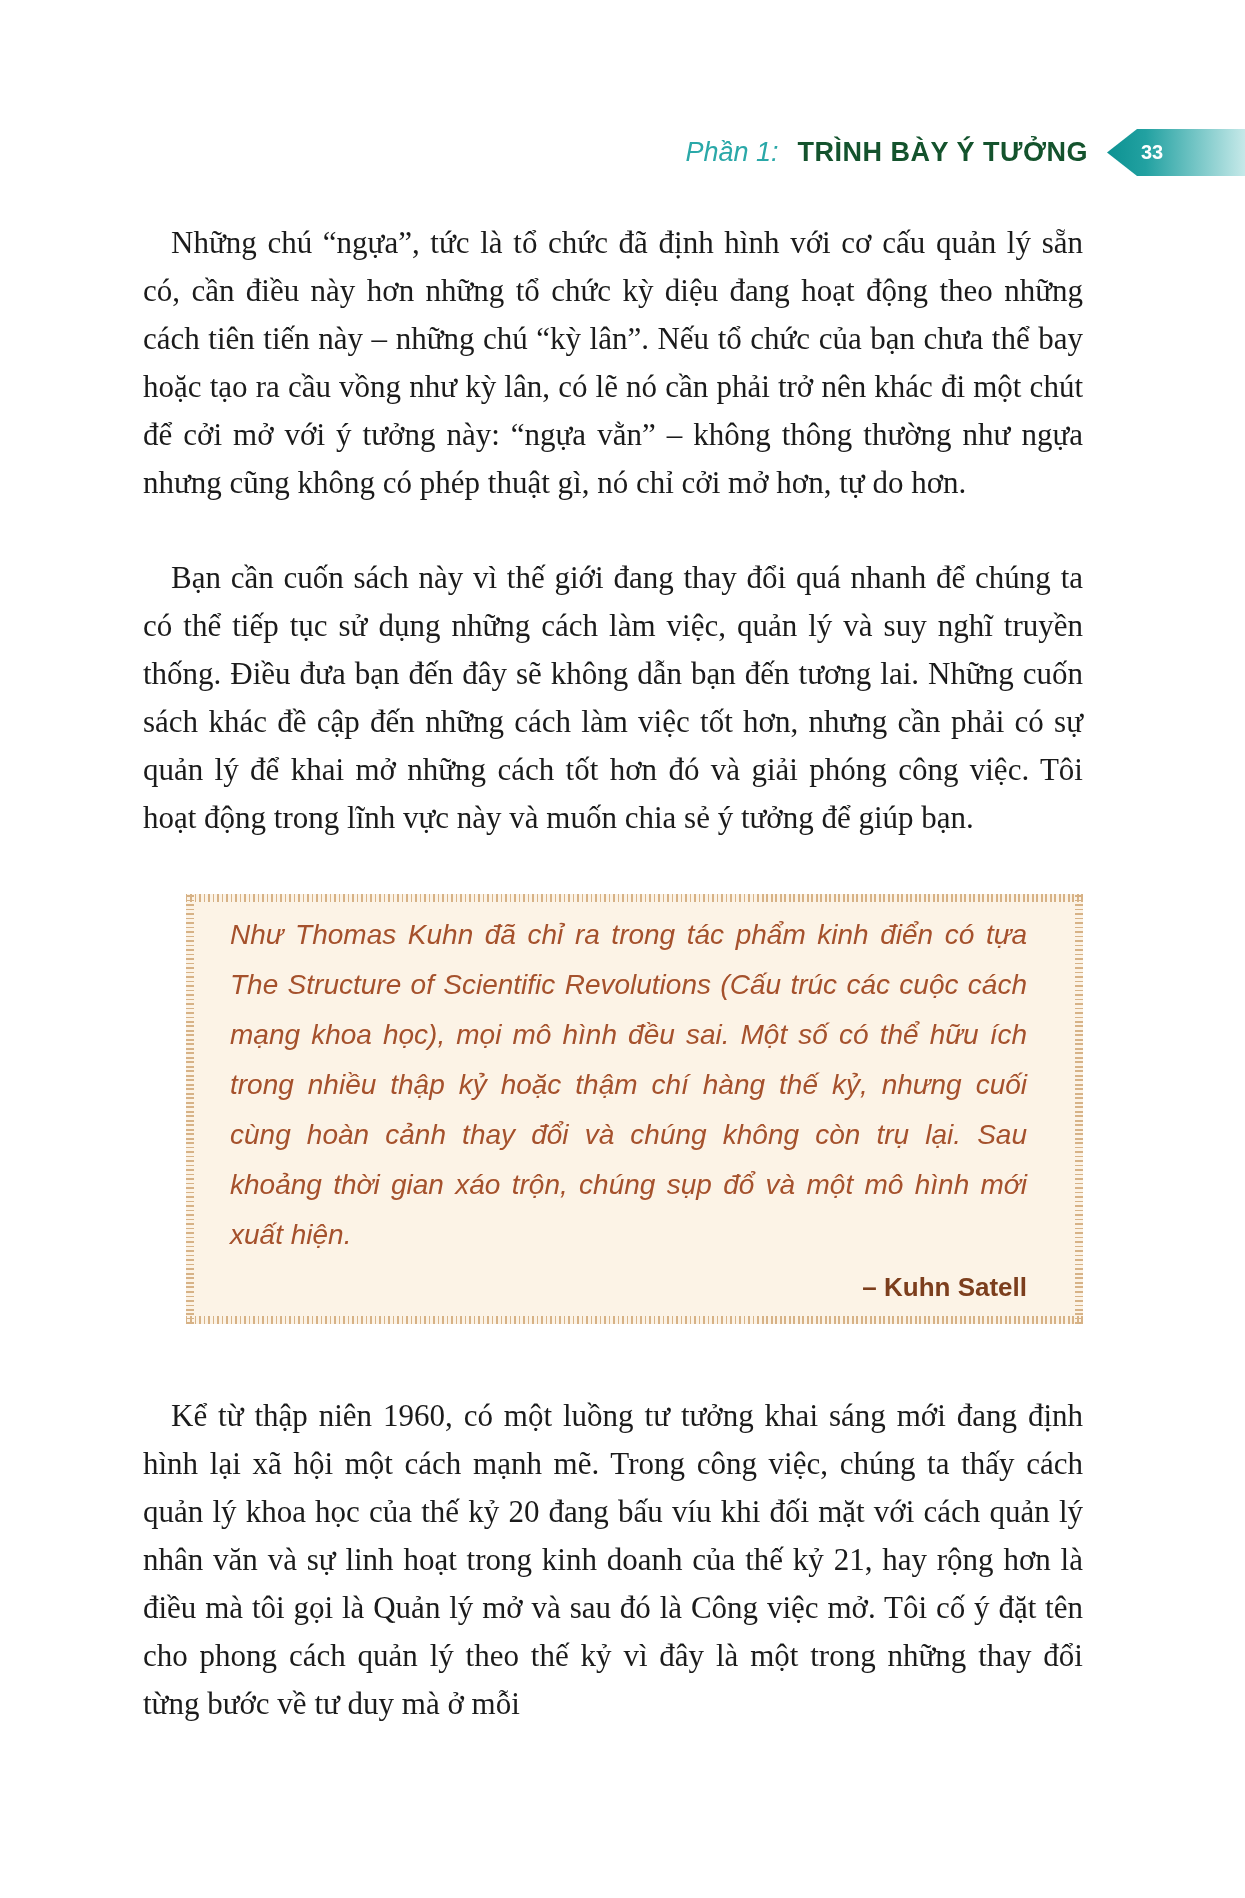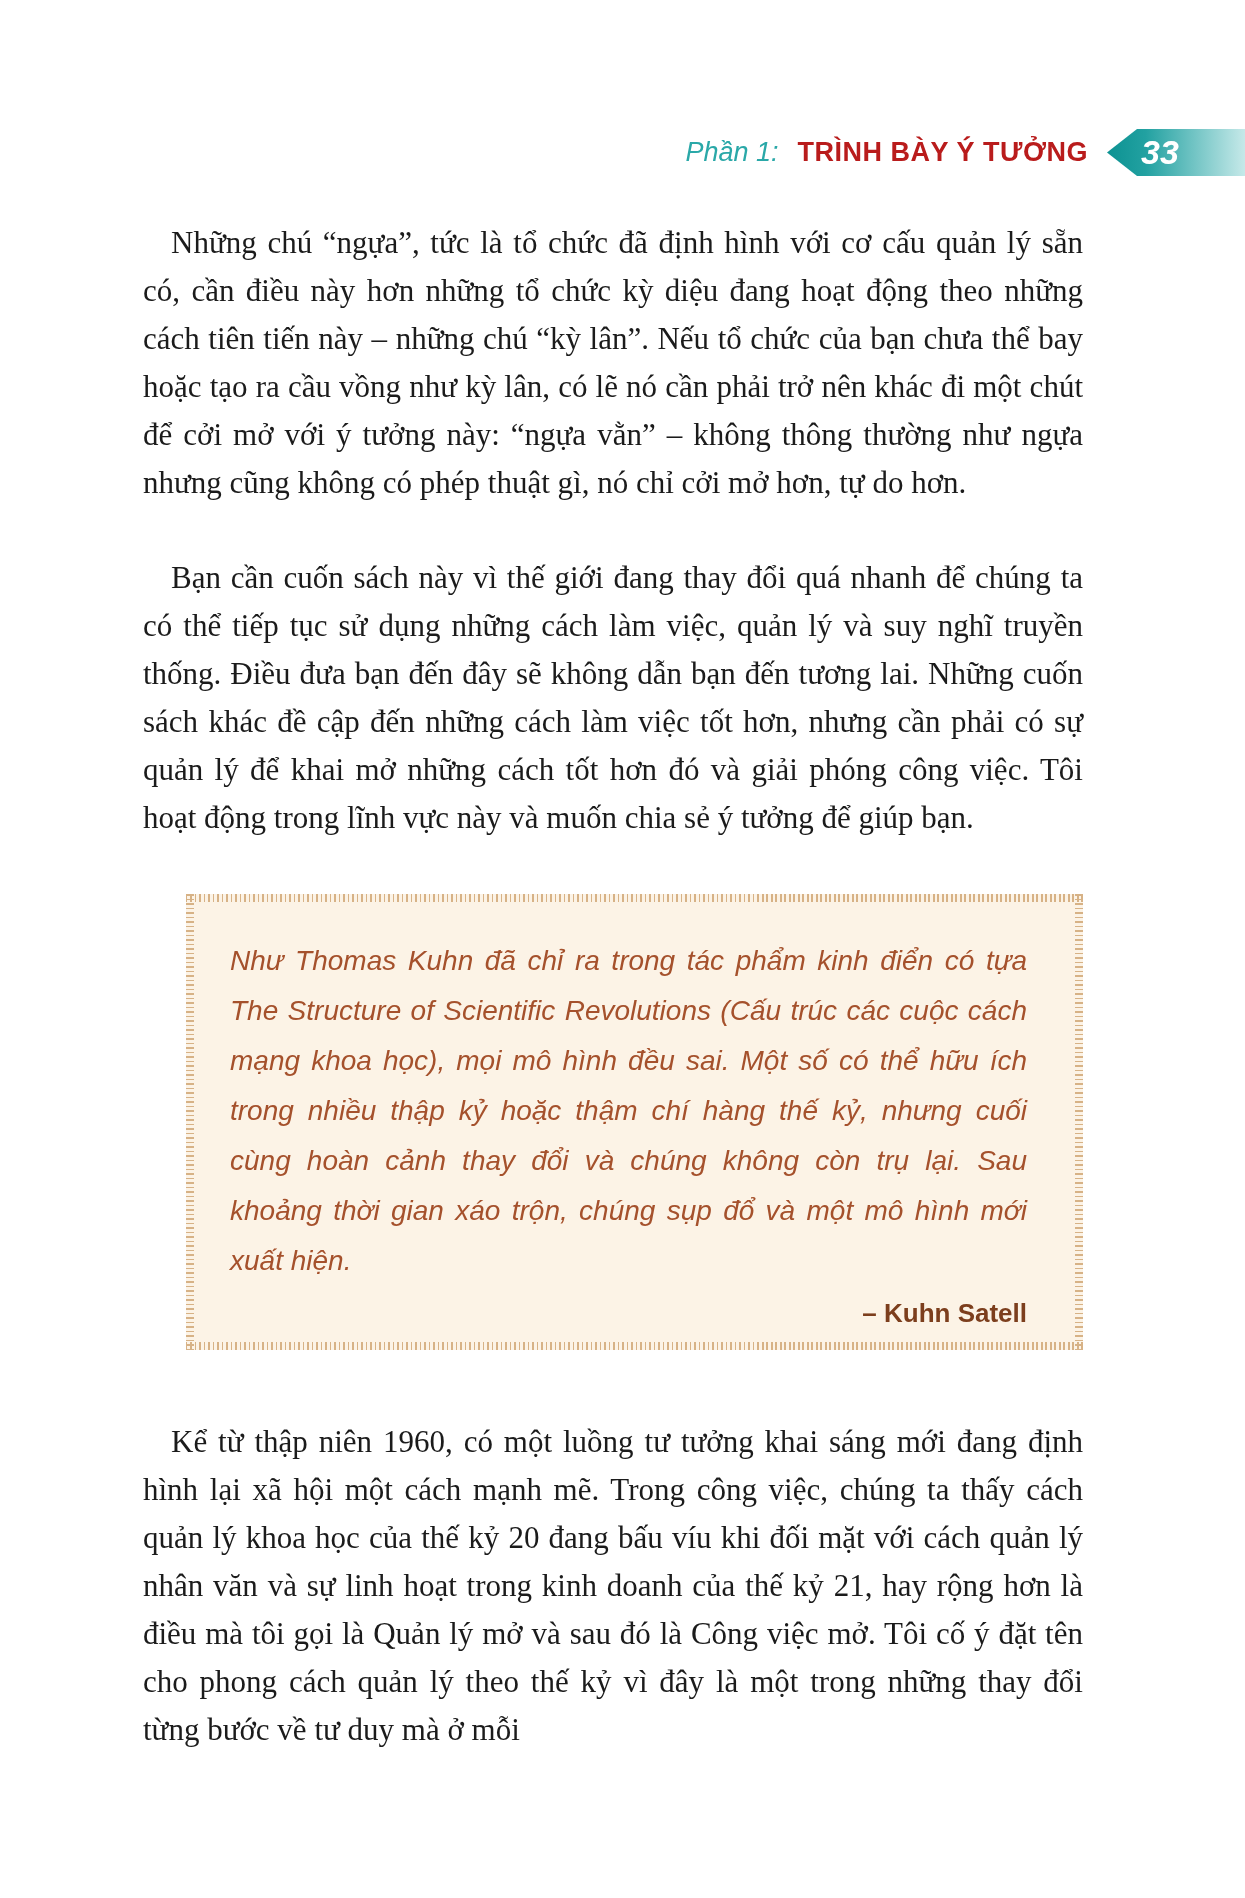--- a/index.html
+++ b/index.html
@@ -28,36 +28,35 @@
   }
   .part-label {
     font-style:italic;
     font-size:27px;
     color:#2aa8a8;
   }
   .part-title {
     font-weight:bold;
     font-size:27px;
     letter-spacing:0.5px;
-    color:#b91c1c;
+    color:#14532d;
   }
   .page-badge {
     width:138px; height:47px;
     clip-path:polygon(0 50%, 30px 0, 100% 0, 100% 100%, 30px 100%);
     background:linear-gradient(90deg, #0c9292 0%, #22a1a1 28%, #6fc3c3 62%, #c6e9e9 100%);
     display:flex;
     align-items:center;
     box-sizing:border-box;
     padding-left:34px;
   }
   .page-num {
     color:#ffffff;
     font-weight:bold;
-    font-size:34px;
-    font-style:italic;
+    font-size:20px;
   }
 
   
   .content {
     position:absolute;
     top:219px;
     left:143px;
     width:940px;
   }
   .body-para {
@@ -65,21 +64,21 @@
     font-size:31px;
     line-height:48px;
     color:#1b1b1b;
     text-align:justify;
     text-indent:28px;
   }
 
   
   .quote-box {
     margin:52px 0 68px 43px;
-    padding:42px 56px 18px 44px;
+    padding:16px 56px 18px 44px;
     background-color:#fcf3e6;
     background-image:
       repeating-linear-gradient(90deg, #d7b286 0, #d7b286 1.5px, transparent 1.5px, transparent 4.5px),
       repeating-linear-gradient(90deg, #d7b286 0, #d7b286 1.5px, transparent 1.5px, transparent 4.5px),
       repeating-linear-gradient(0deg,  #d7b286 0, #d7b286 1.5px, transparent 1.5px, transparent 4.5px),
       repeating-linear-gradient(0deg,  #d7b286 0, #d7b286 1.5px, transparent 1.5px, transparent 4.5px);
     background-size:100% 8px, 100% 8px, 8px 100%, 8px 100%;
     background-position:top left, bottom left, top left, top right;
     background-repeat:no-repeat;
   }

